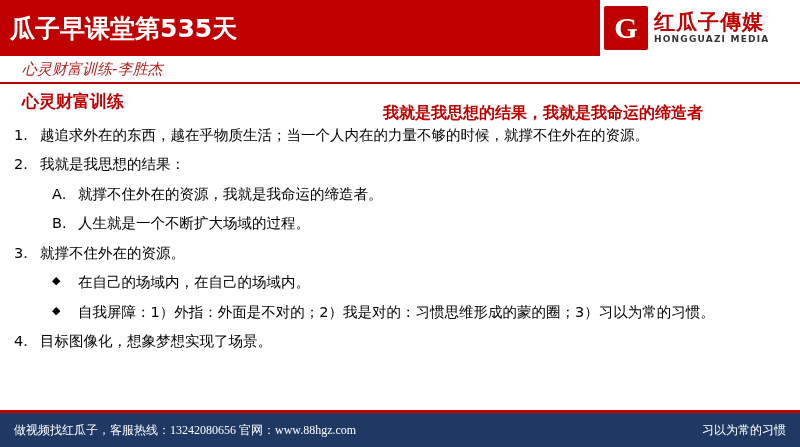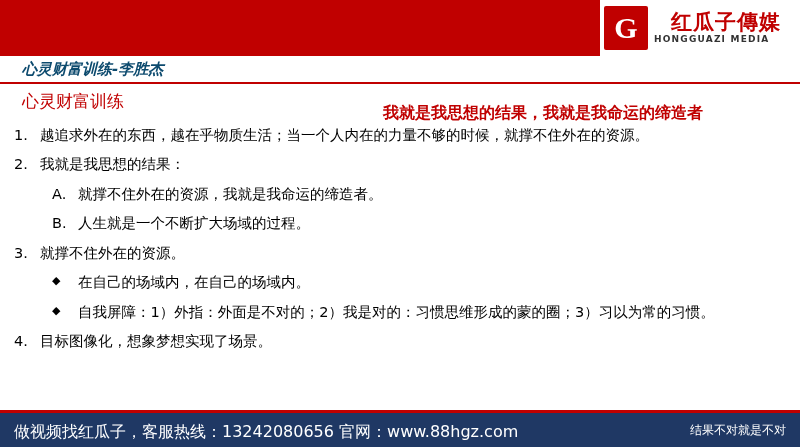--- a/index.html
+++ b/index.html
@@ -76,21 +76,20 @@
   .logo-text {
     margin-left: 6px;
     line-height: 1.05;
   }
   .logo-cn {
     color: #c00000;
     font-size: 21px;
     font-weight: bold;
     letter-spacing: 1px;
     white-space: nowrap;
-    margin-left: 17px;
   }
   .logo-en {
     color: #333333;
     font-size: 9px;
     font-weight: bold;
     letter-spacing: 1.2px;
     margin-top: 2px;
     white-space: nowrap;
   }
 
@@ -100,41 +99,41 @@
     left: 0; top: 56px;
     width: 800px;
     height: 28px;
     border-bottom: 2px solid #c00000;
     box-sizing: border-box;
   }
   .subheader-text {
     position: absolute;
     left: 22px;
     top: 4px;
-    color: #0c4a6e;
+    color: #b91c1c;
     font-size: 15px;
-    font-weight: bold;
+    font-weight: normal;
     font-style: italic;
     white-space: nowrap;
   }
 
   
   .title-row {
     position: absolute;
     left: 0; top: 90px;
     width: 800px;
     height: 26px;
   }
   .title-left {
     position: absolute;
     left: 22px;
     top: 0;
     color: #c00000;
     font-size: 17px;
-    font-weight: normal;
+    font-weight: bold;
     white-space: nowrap;
   }
   .title-right {
     position: absolute;
     left: 383px;
     top: 13px;
     color: #c00000;
     font-size: 16px;
     font-weight: bold;
     white-space: nowrap;
@@ -188,22 +187,23 @@
     width: 800px;
     height: 34px;
     background: #1f3864;
     color: #ffffff;
     box-sizing: border-box;
   }
   .footer-left {
     position: absolute;
     left: 14px;
     top: 9px;
-    font-size: 16px;
-    white-space: nowrap;
+    font-size: 12px;
+    white-space: nowrap;
+    font-family: Liberation Serif, serif;
   }
   .footer-right {
     position: absolute;
     right: 14px;
     top: 9px;
     font-size: 12px;
     white-space: nowrap;
   }
   .footer-accent {
     position: absolute;
@@ -213,20 +213,21 @@
     height: 3px;
     background: #c00000;
   }
 </style>
 </head>
 <body>
 
 <div class="slide">
 
   <div class="header">
+    <div class="header-title">瓜子早课堂第535天</div>
     <div class="logo-block">
       <div class="logo-mark">G</div>
       <div class="logo-text">
         <div class="logo-cn">红瓜子傳媒</div>
         <div class="logo-en">HONGGUAZI  MEDIA</div>
       </div>
     </div>
   </div>
 
   <div class="subheader">
@@ -269,16 +270,16 @@
       </div>
       <div class="item lvl1">
         <div class="marker">4.</div>
         <div class="text">目标图像化，想象梦想实现了场景。</div>
       </div>
     </div>
 
   <div class="footer-accent"></div>
   <div class="footer">
     <div class="footer-left">做视频找红瓜子，客服热线：13242080656  官网：www.88hgz.com</div>
-    <div class="footer-right">结果不对就是不对</div>
+    <div class="footer-right">习以为常的习惯</div>
   </div>
 
 </div>
 
 </body></html>

